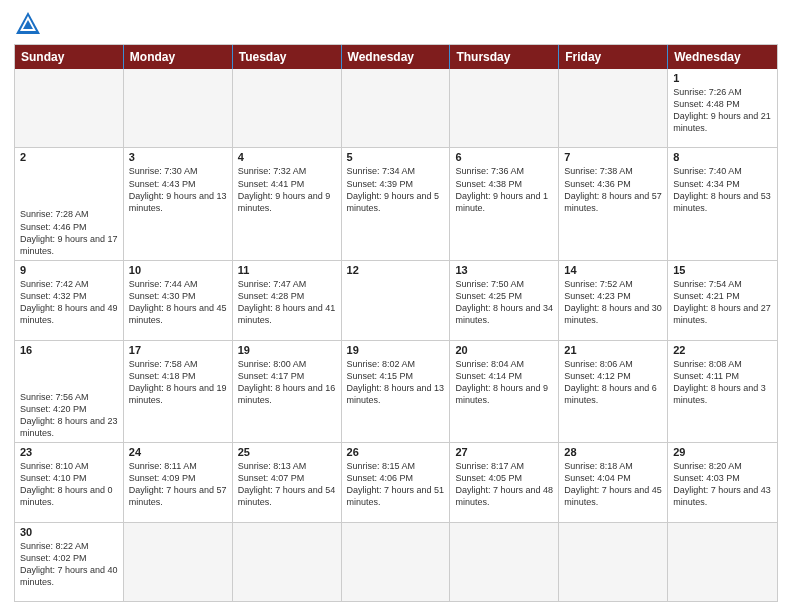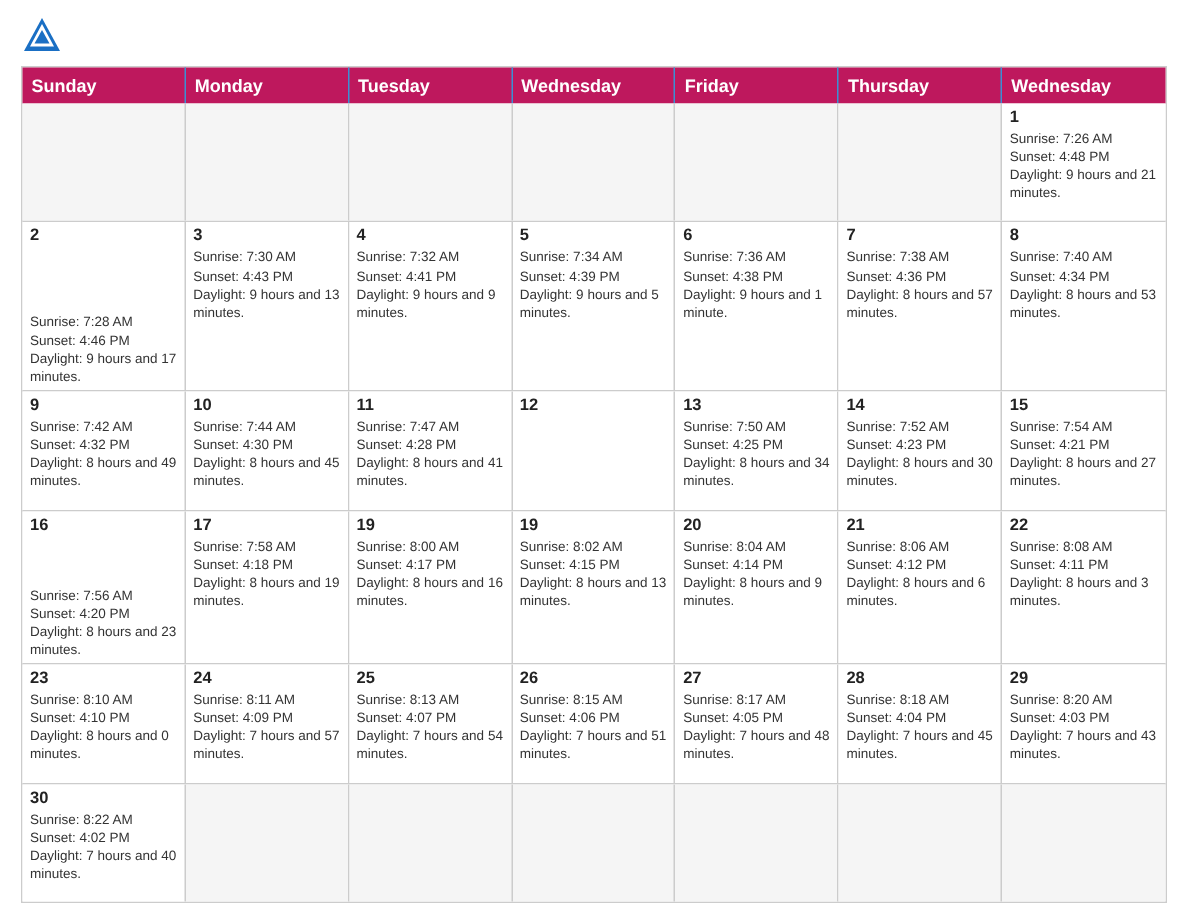--- a/index.html
+++ b/index.html
@@ -56,21 +56,21 @@
     }
     .calendar {
       flex: 1;
       display: flex;
       flex-direction: column;
       border: 1px solid #ccc;
     }
     .calendar-header-row {
       display: grid;
       grid-template-columns: repeat(7, 1fr);
-      background: #be185d;
+      background: #7f1d1d;
     }
     .col-header {
       color: #fff;
       font-size: 12px;
       font-weight: bold;
       padding: 5px 6px;
       border-right: 1px solid #3a8fd4;
       text-align: left;
     }
     .col-header:last-child { border-right: none; }
@@ -130,22 +130,22 @@
       <div class="location-title"></div>
     </div>
   </div>
 
   <div class="calendar">
     <div class="calendar-header-row">
     <div class="col-header">Sunday</div>
         <div class="col-header">Monday</div>
         <div class="col-header">Tuesday</div>
         <div class="col-header">Wednesday</div>
+        <div class="col-header">Thursday</div>
         <div class="col-header">Friday</div>
-        <div class="col-header">Thursday</div>
         <div class="col-header">Wednesday</div>
       </div>
     <div class="calendar-body">
     <div class="cal-row">
           <div class="cal-cell empty"></div>
           <div class="cal-cell empty"></div>
           <div class="cal-cell empty"></div>
           <div class="cal-cell empty"></div>
           <div class="cal-cell empty"></div>
           <div class="cal-cell empty"></div>

